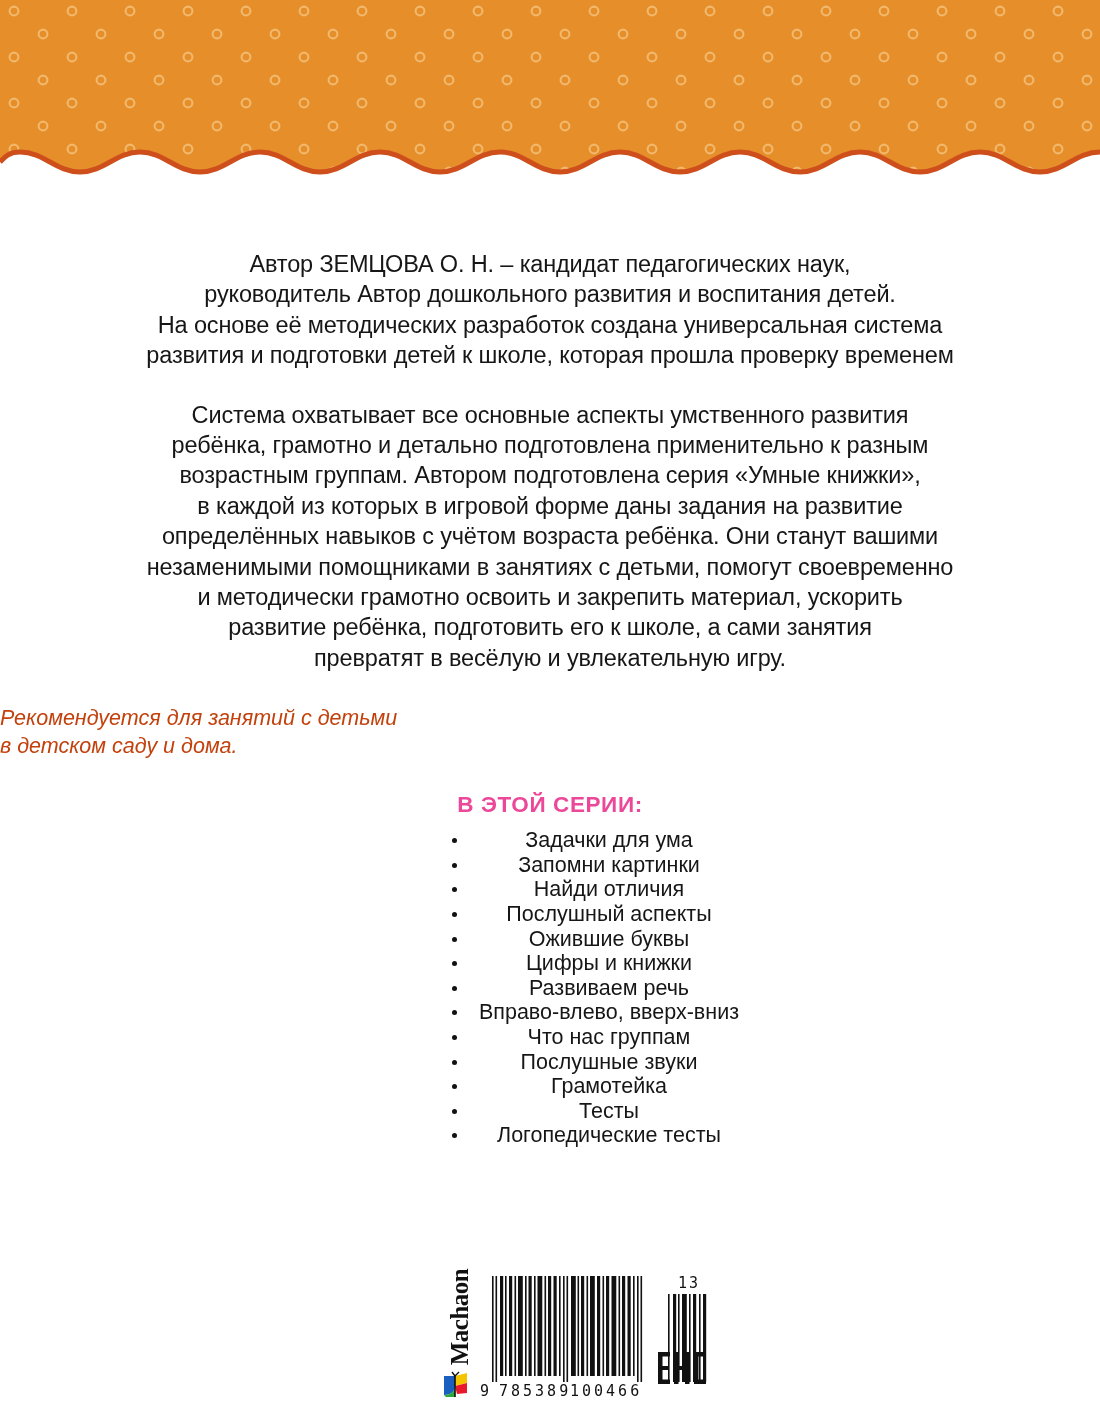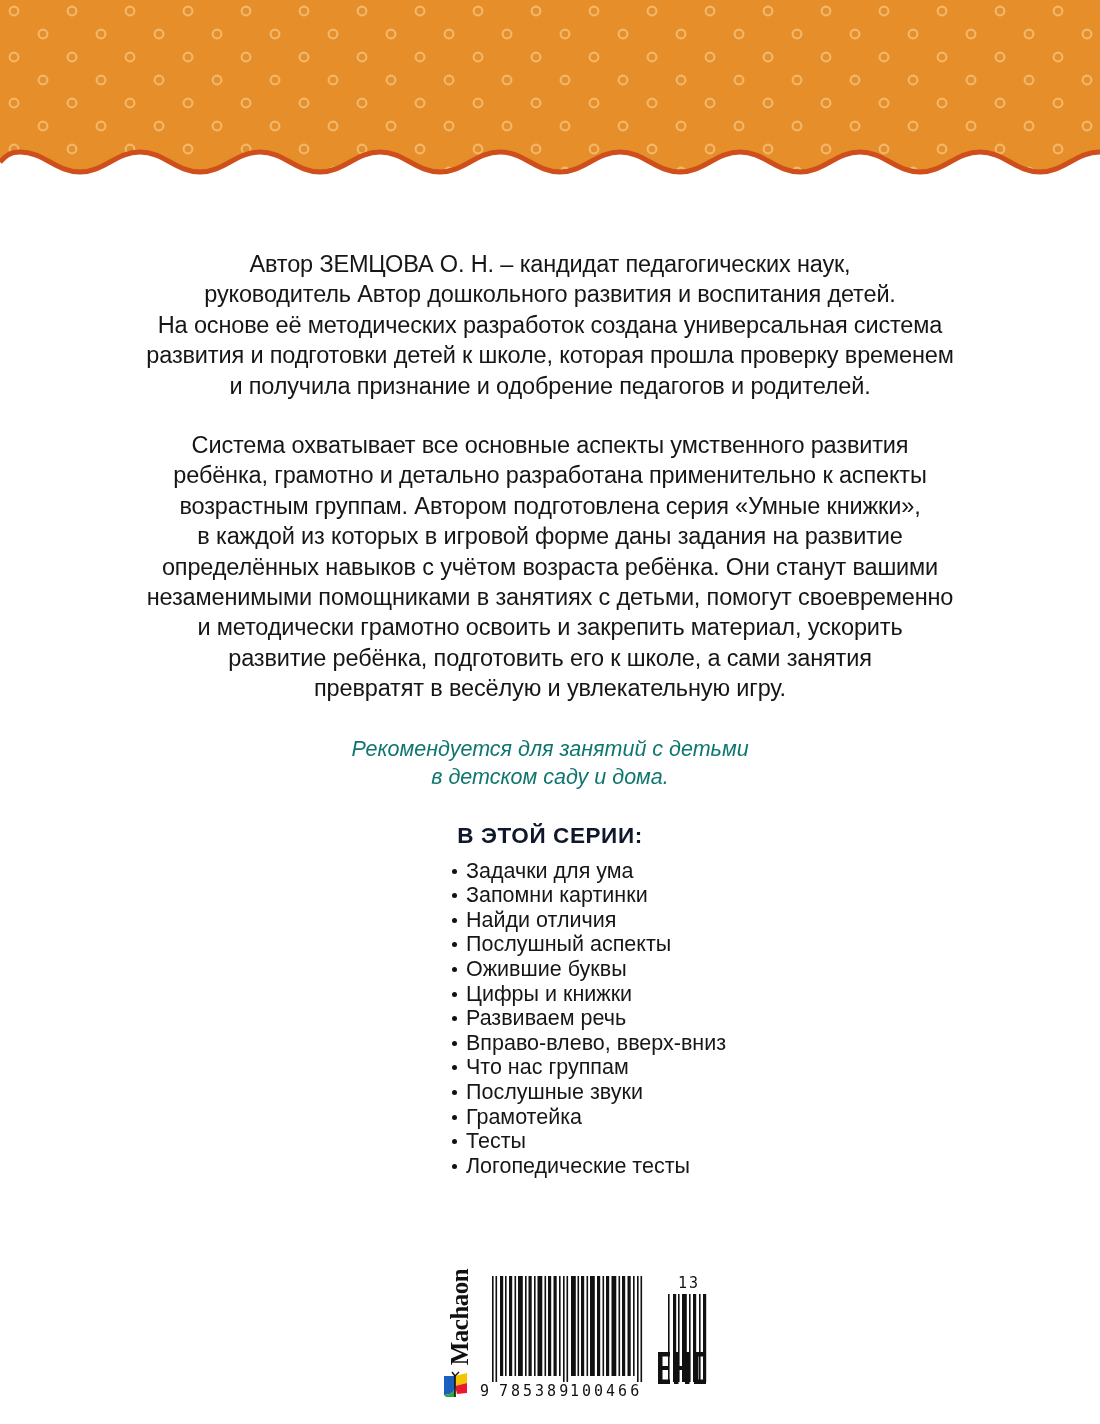--- a/index.html
+++ b/index.html
@@ -50,44 +50,44 @@
     margin: 0 auto;
     width: 930px;
   }
   .para .ln { display: block; white-space: nowrap; }
 
   #intro-paragraph { margin-top: 69px; }
   #system-paragraph { margin-top: 29px; }
 
   #recommend-block {
     margin-top: 31px;
-    text-align: center;
     font-size: 21.5px;
     line-height: 28px;
     font-style: italic;
     font-weight: 500;
-    color: #0f766e;
+    color: #c2410c;
   }
   #recommend-block .ln { display: block; }
 
   #series-heading {
     margin-top: 32px;
     text-align: center;
     font-size: 22.5px;
     font-weight: bold;
     letter-spacing: 0.6px;
-    color: #0f172a;
+    color: #ec4899;
   }
 
   #series-list {
     list-style: none;
     margin: 10px 0 0 0;
     padding: 0;
     width: 300px;
     margin-left: 452px;
+    text-align: center;
   }
   #series-list li {
     position: relative;
     font-size: 21.5px;
     line-height: 24.6px;
     padding-left: 14px;
     white-space: nowrap;
     color: #161616;
   }
   #series-list li .bullet {
@@ -219,26 +219,25 @@
   </svg>
 </div>
 
 <div id="content">
 
   <div class="para" id="intro-paragraph">
     <span class="ln">Автор ЗЕМЦОВА О. Н. – кандидат педагогических наук,</span>
     <span class="ln">руководитель Автор дошкольного развития и воспитания детей.</span>
     <span class="ln">На основе её методических разработок создана универсальная система</span>
     <span class="ln">развития и подготовки детей к школе, которая прошла проверку временем</span>
-    <span class="ln">и получила признание и одобрение педагогов и родителей.</span>
   </div>
 
   <div class="para" id="system-paragraph">
     <span class="ln">Система охватывает все основные аспекты умственного развития</span>
-    <span class="ln">ребёнка, грамотно и детально разработана применительно к аспекты</span>
+    <span class="ln">ребёнка, грамотно и детально подготовлена применительно к разным</span>
     <span class="ln">возрастным группам. Автором подготовлена серия «Умные книжки»,</span>
     <span class="ln">в каждой из которых в игровой форме даны задания на развитие</span>
     <span class="ln">определённых навыков с учётом возраста ребёнка. Они станут вашими</span>
     <span class="ln">незаменимыми помощниками в занятиях с детьми, помогут своевременно</span>
     <span class="ln">и методически грамотно освоить и закрепить материал, ускорить</span>
     <span class="ln">развитие ребёнка, подготовить его к школе, а сами занятия</span>
     <span class="ln">превратят в весёлую и увлекательную игру.</span>
   </div>
 
   <div id="recommend-block">

